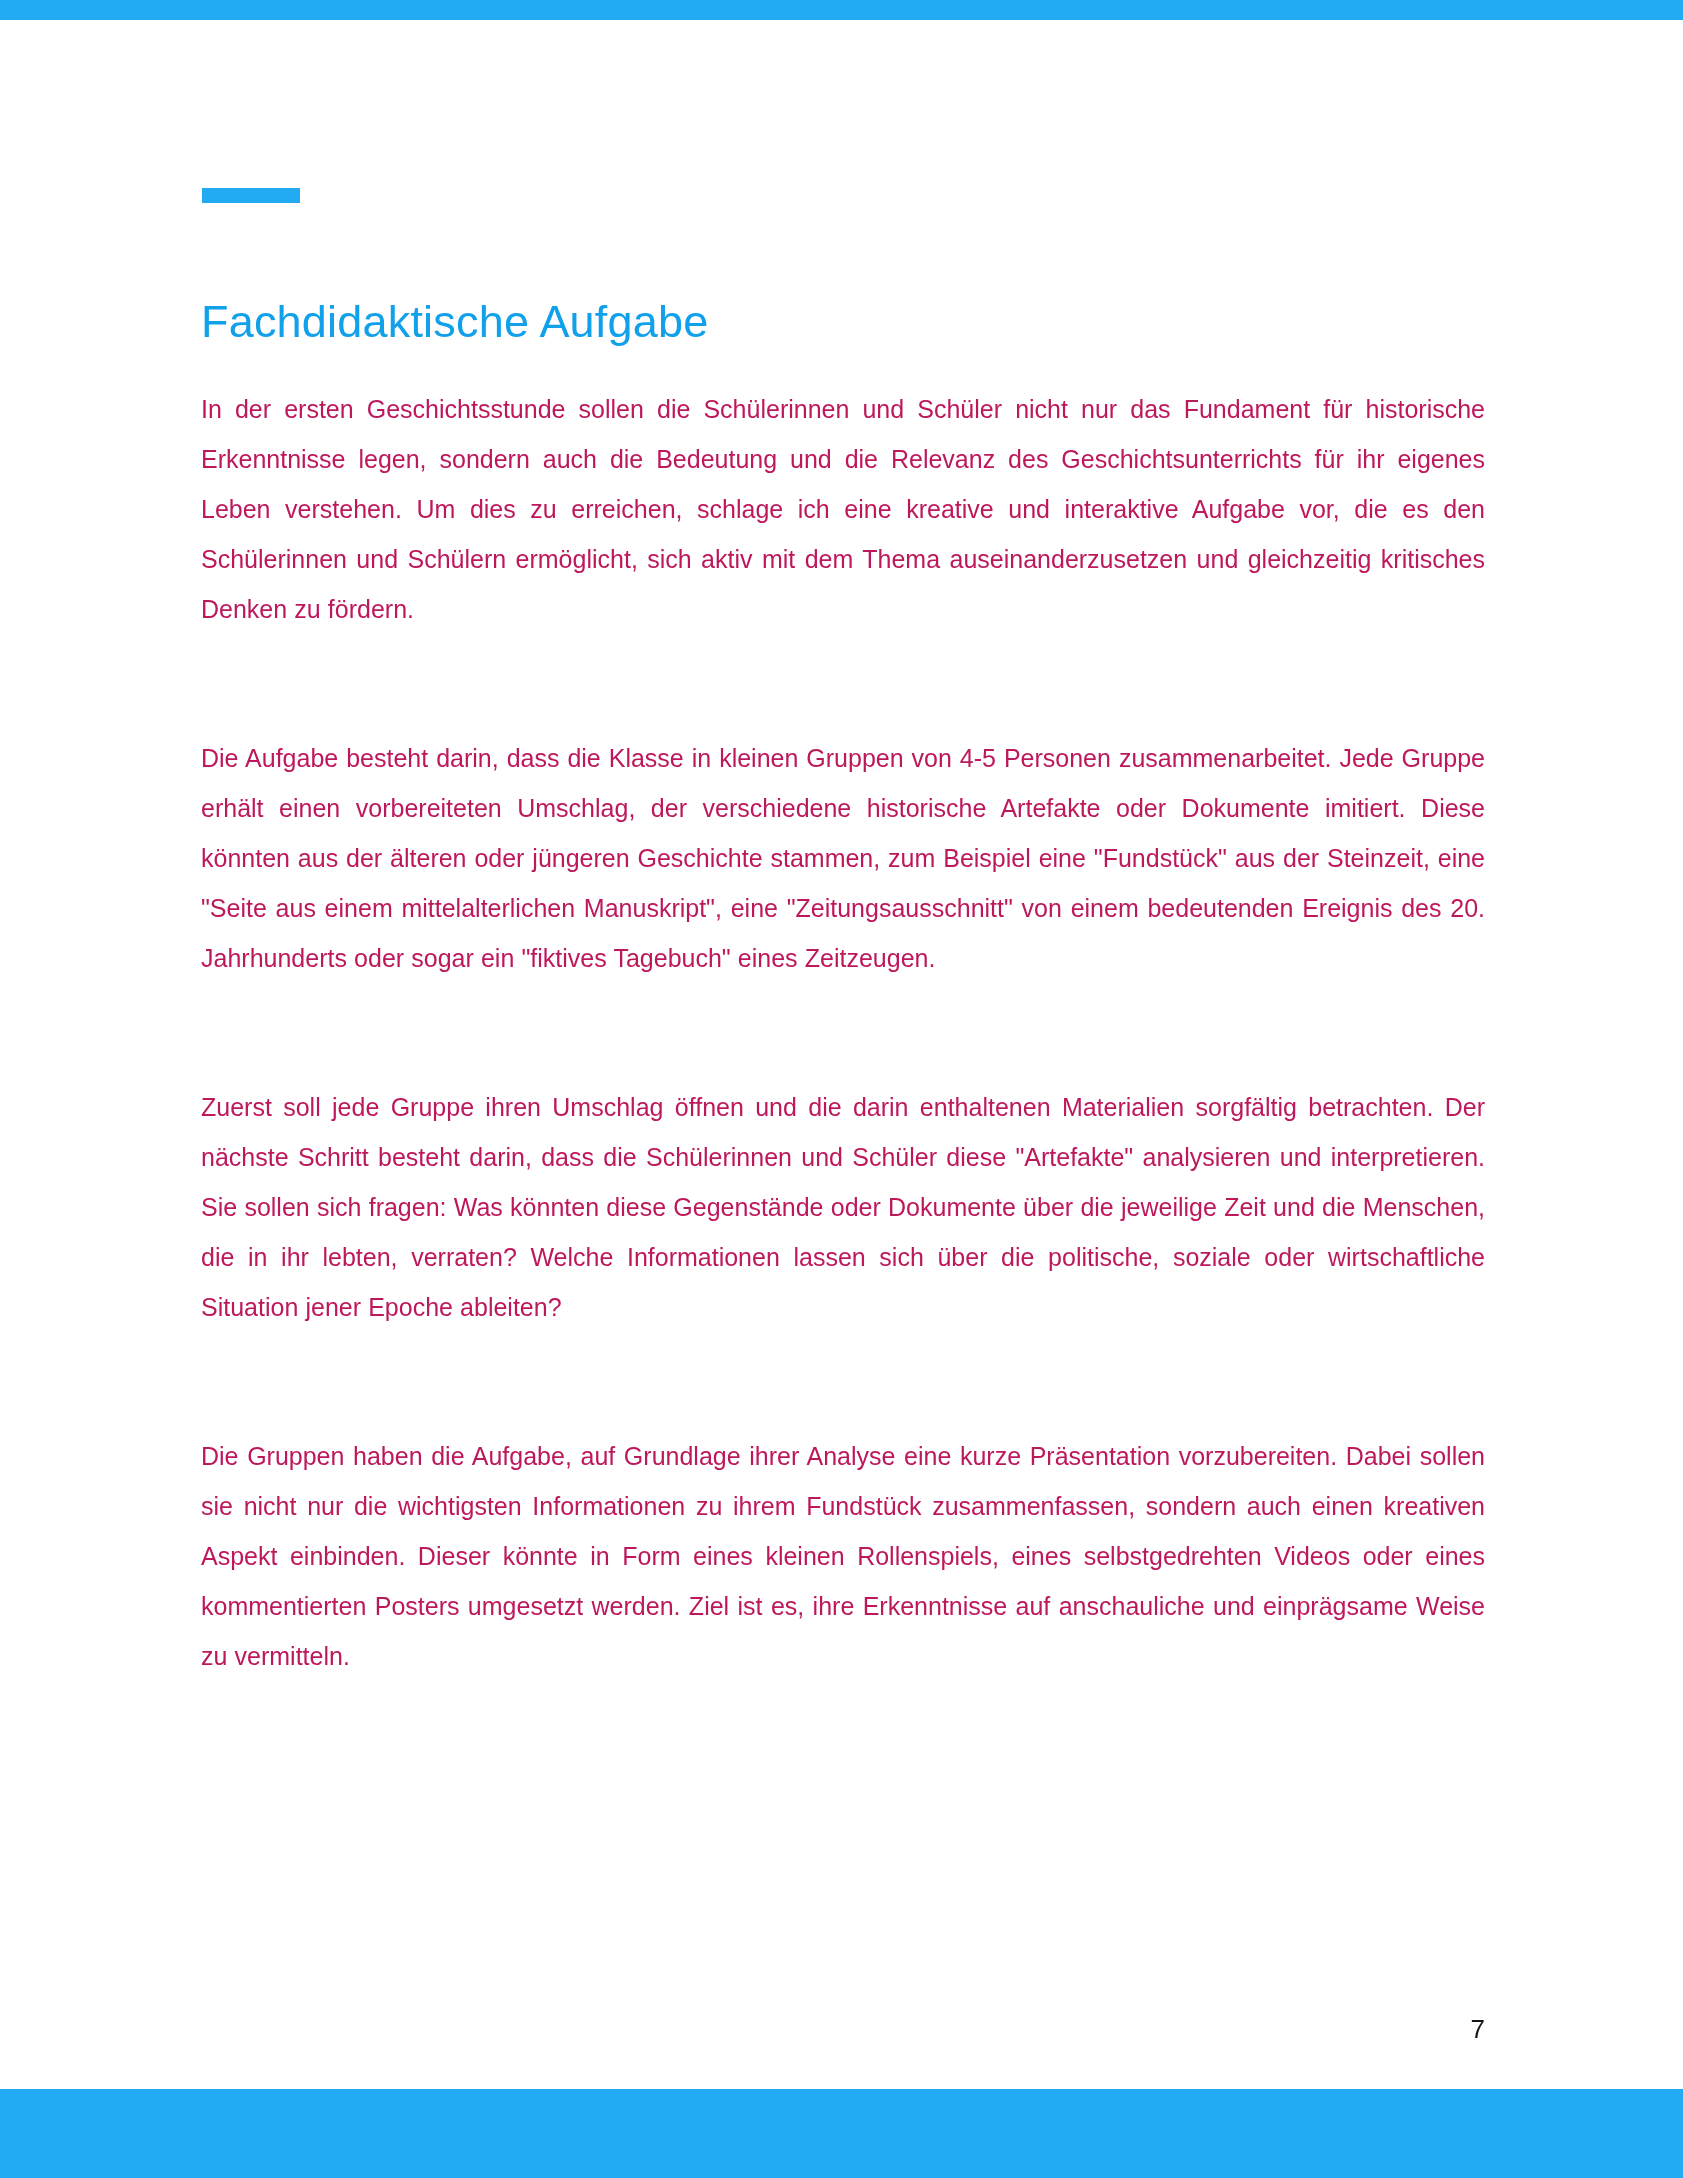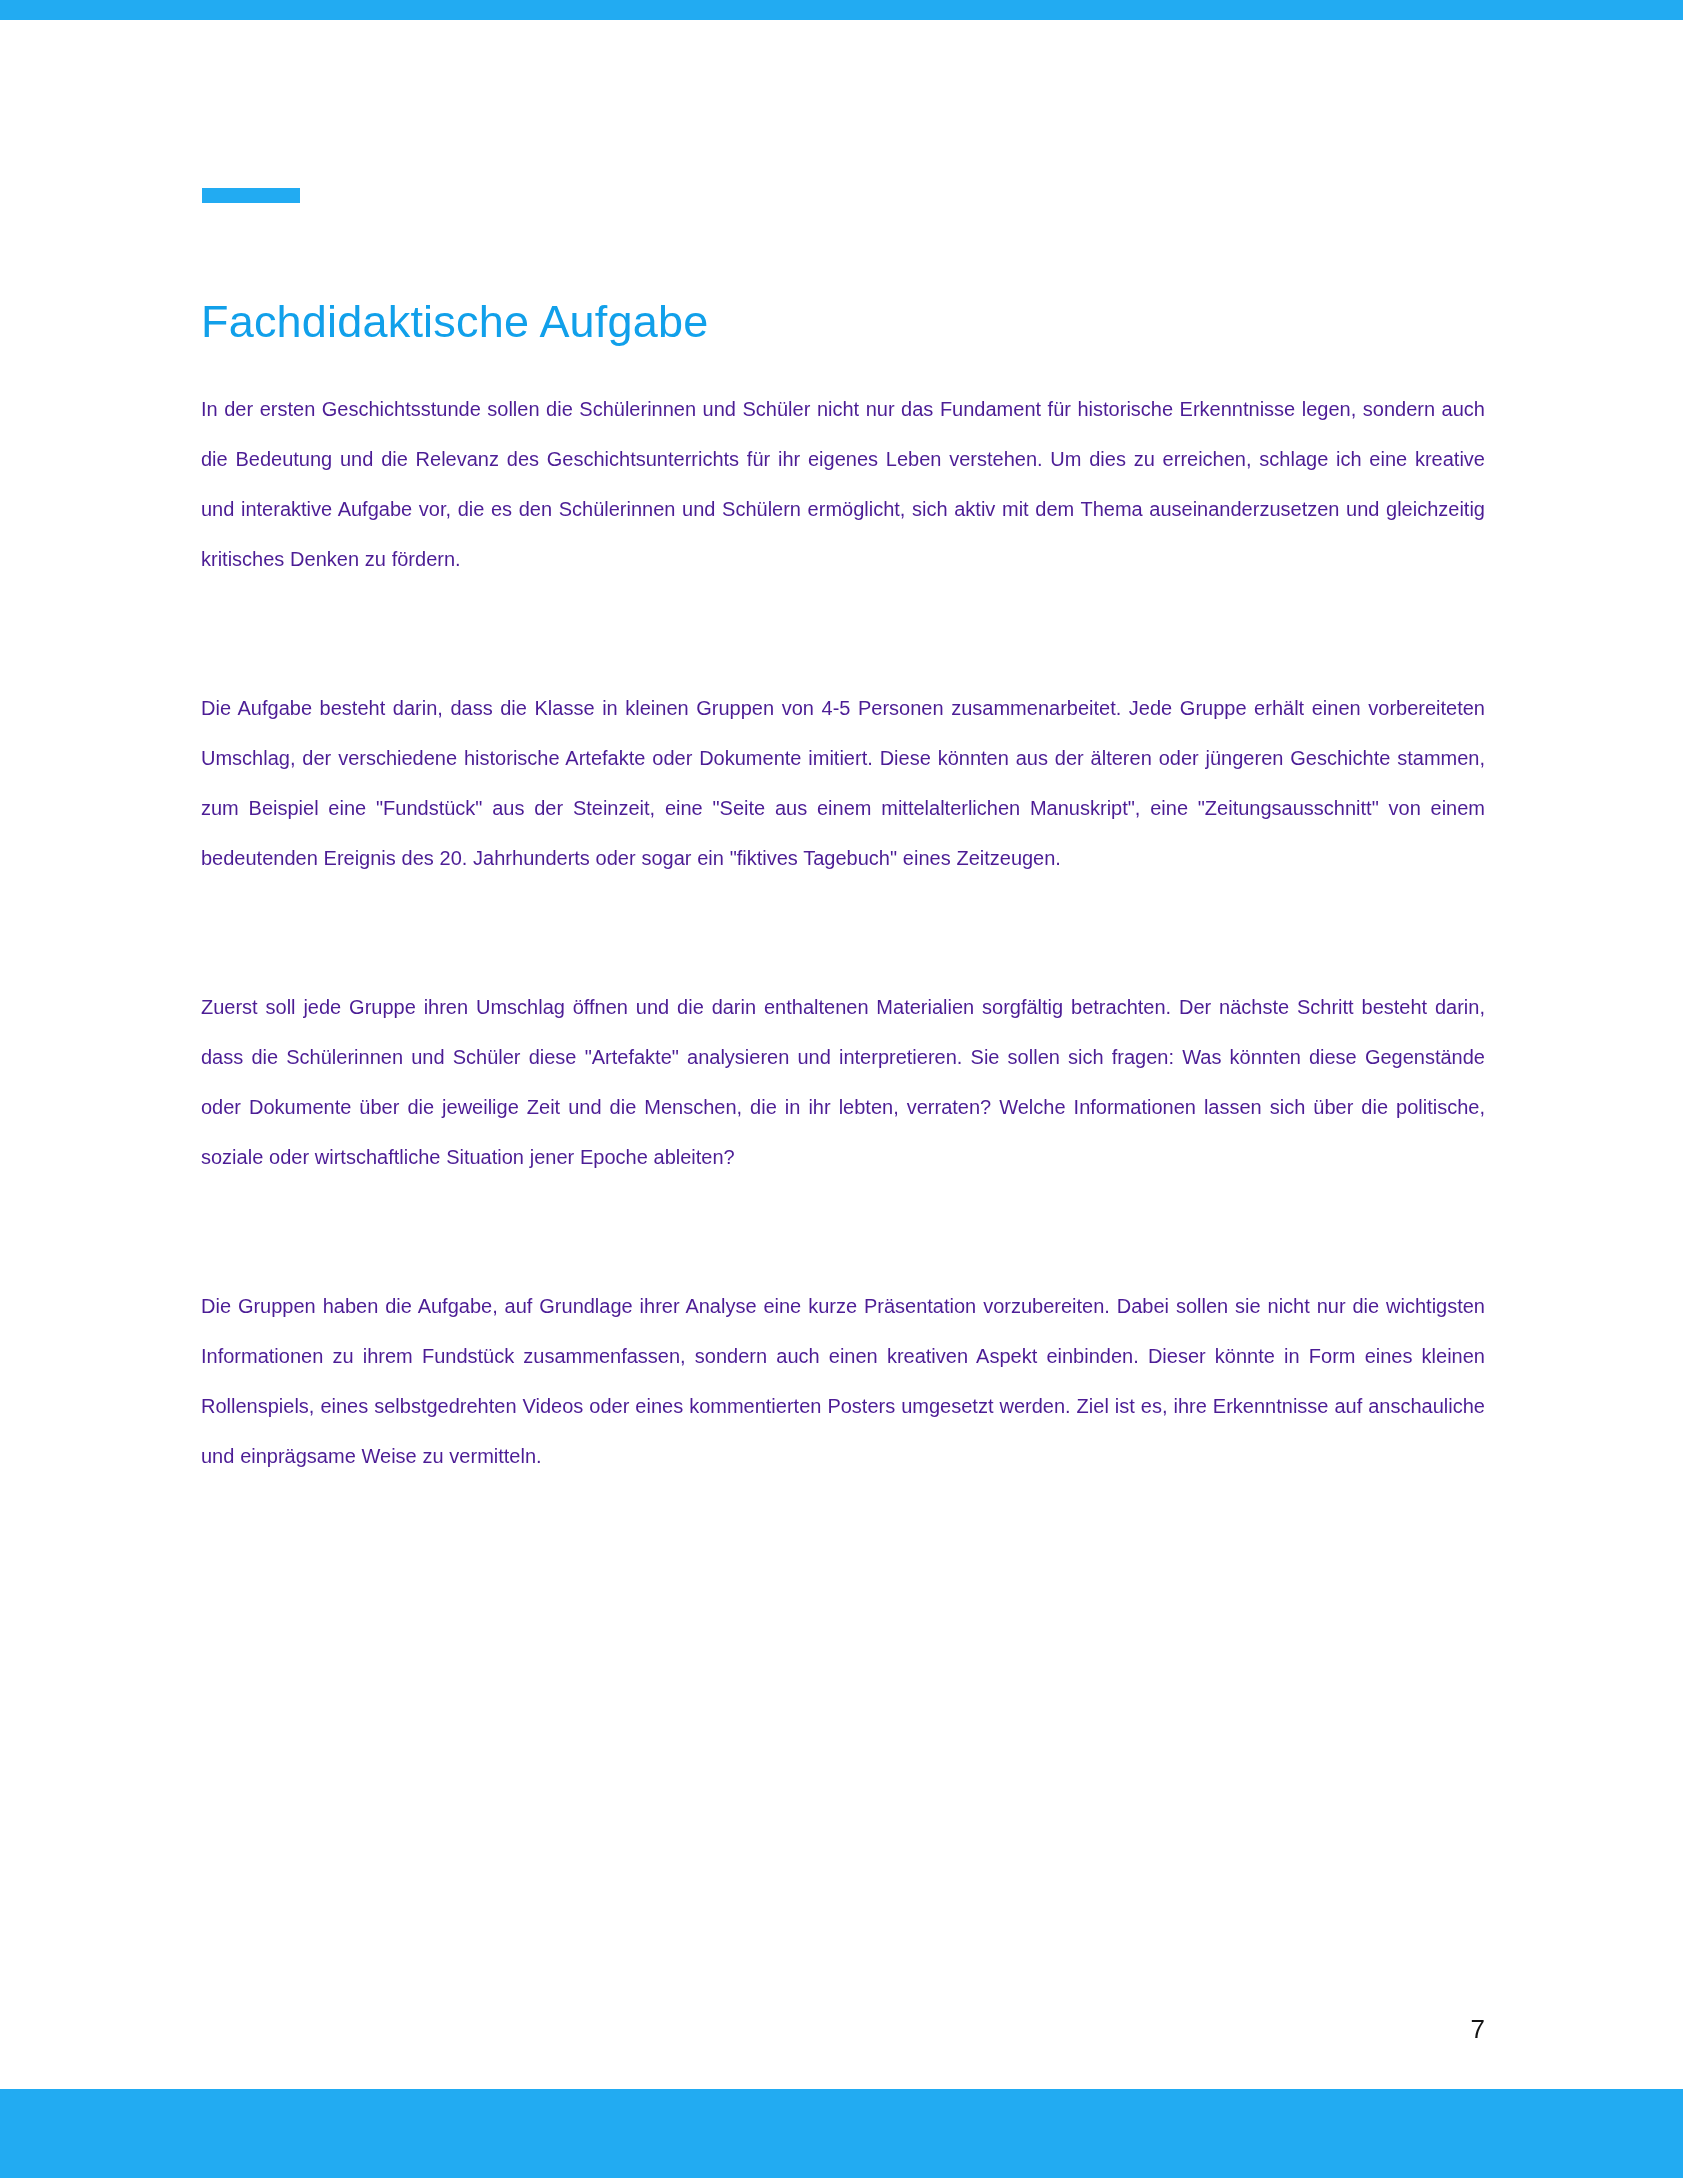--- a/index.html
+++ b/index.html
@@ -80,23 +80,23 @@
     left: 0;
     top: 384px;
     width: 1284px;
   }
 
   p.para {
     margin: 0 0 0 0;
     padding: 0;
     font-family: "Liberation Sans", sans-serif;
     font-weight: 400;
-    font-size: 20px;
+    font-size: 25px;
     line-height: 50px;
-    color: #4c1d95;
+    color: #be185d;
     text-align: justify;
     text-justify: inter-word;
     word-spacing: 0.2px;
     hyphens: none;
   }
 
   p.para + p.para {
     margin-top: 99px;
   }
 

